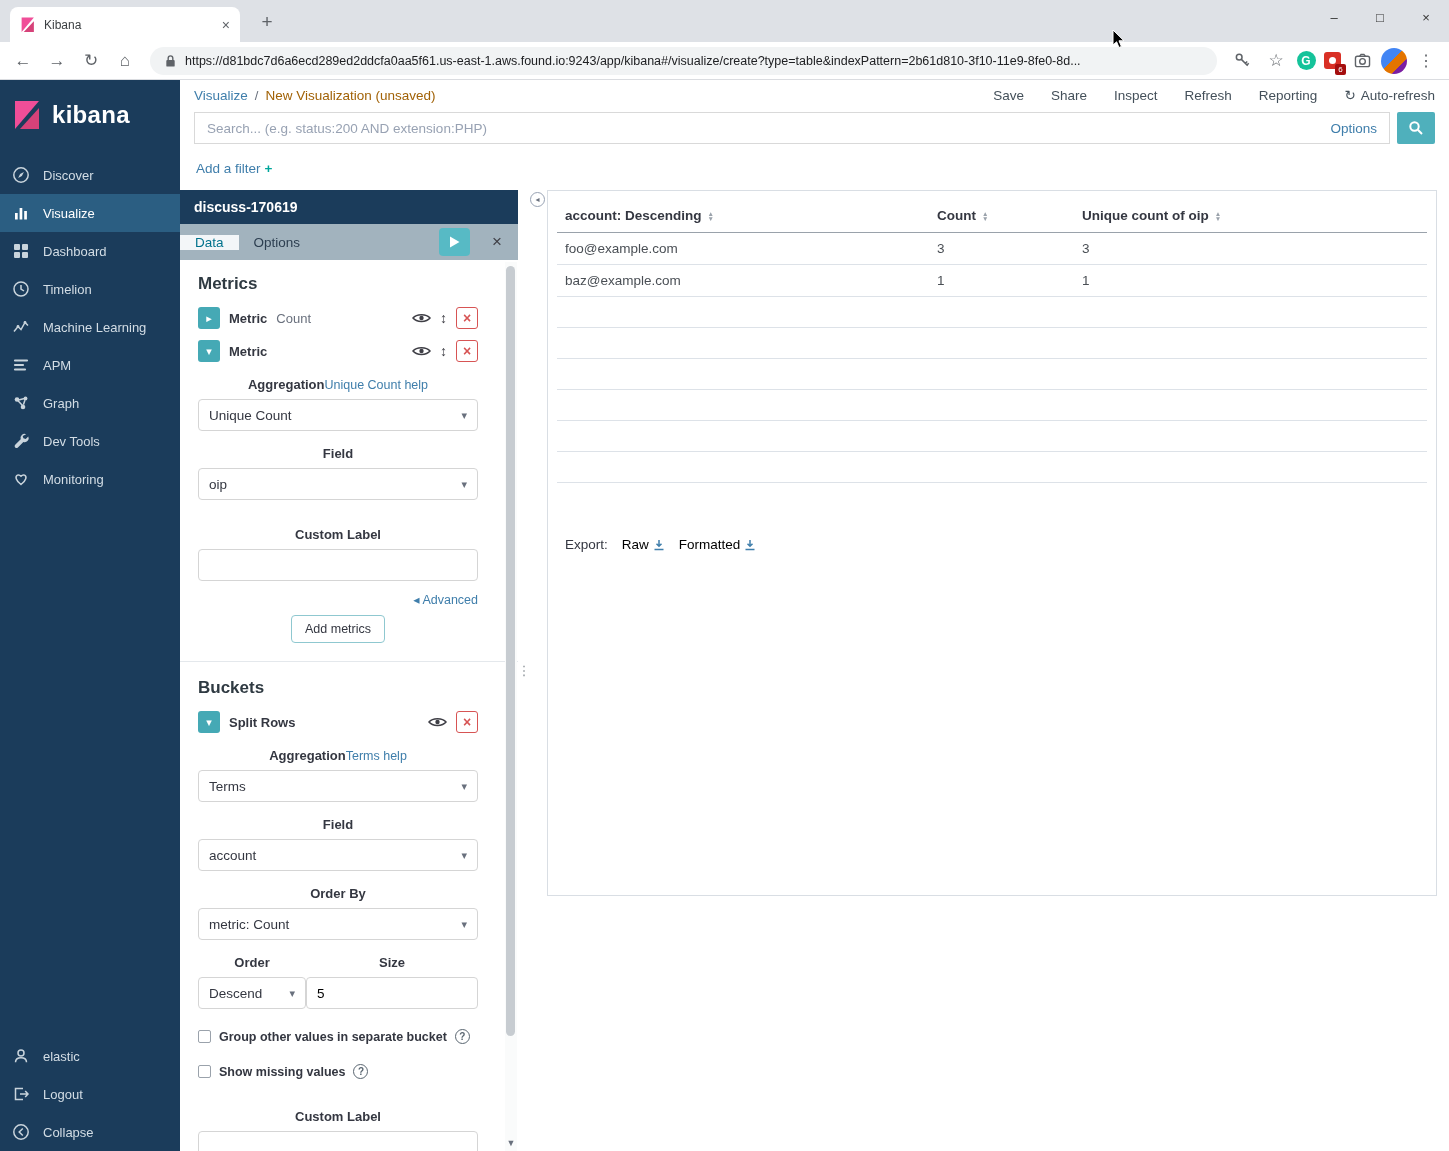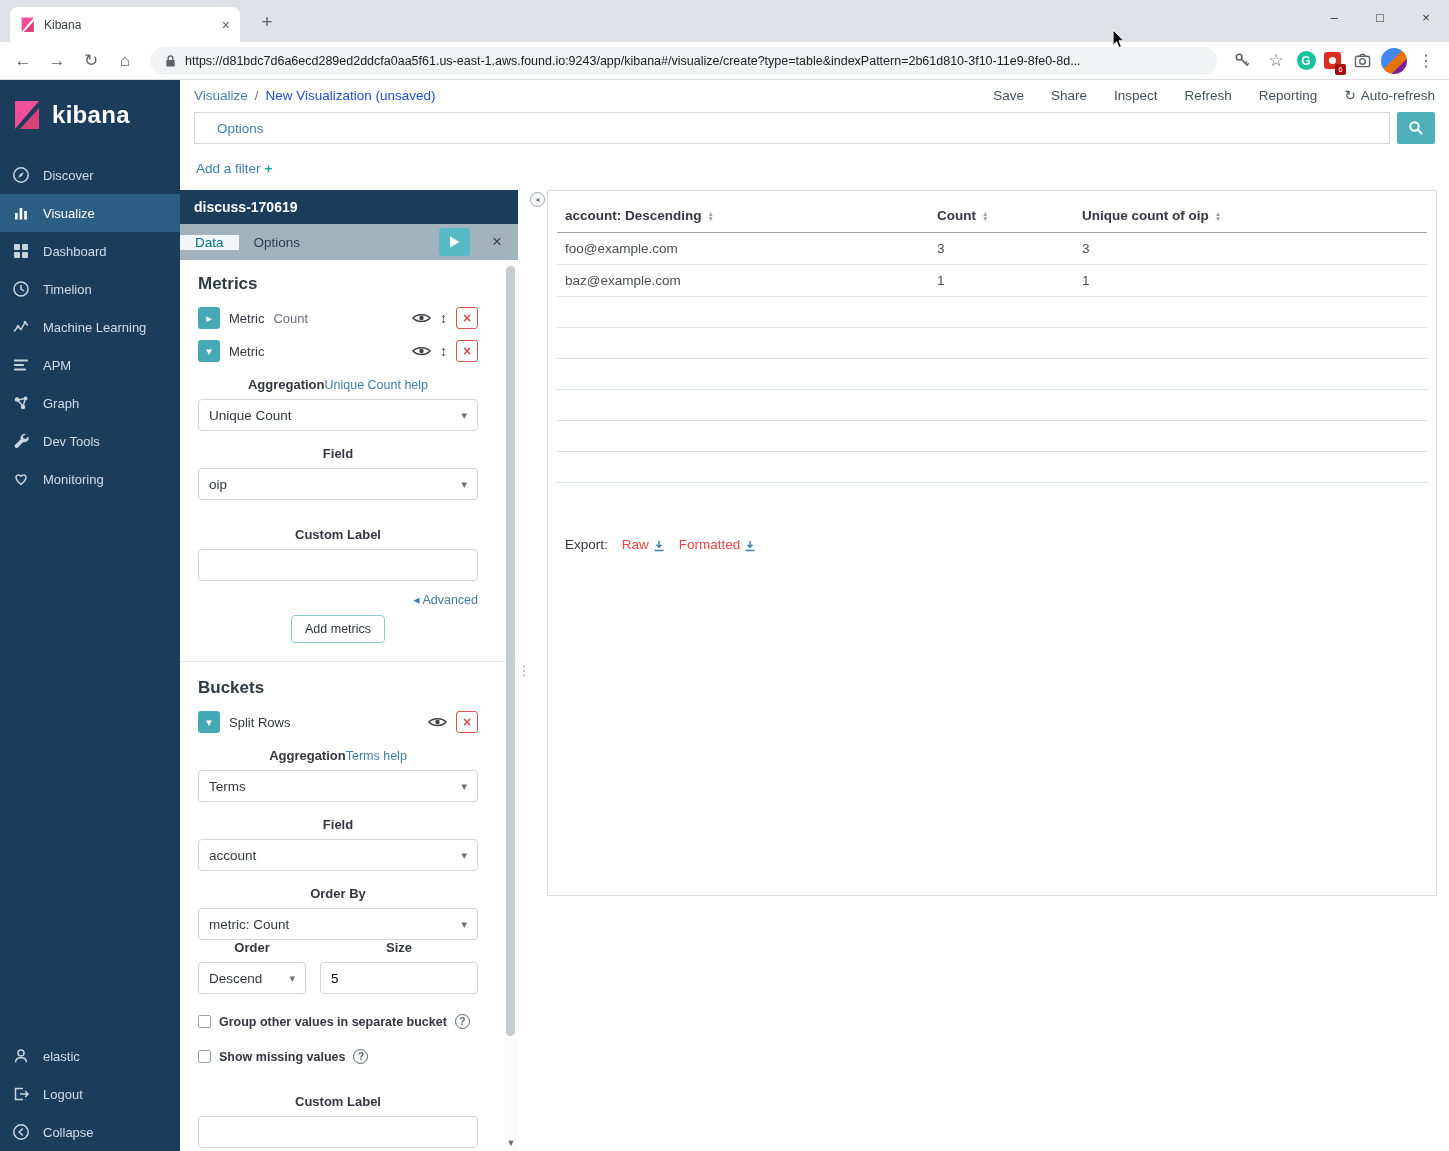--- a/index.html
+++ b/index.html
@@ -33,21 +33,21 @@
   .nav-item.active{background:#2b5e82;color:#fff}
   .nav-item svg{flex:none}
   .nav-spacer{flex:1}
   .sideicon{stroke:#c9d4dc;fill:none;stroke-width:1.5}
 
   
   .topbar{position:absolute;left:180px;top:80px;right:0;height:108px;background:#fff}
   .crumb-row{height:30px;display:flex;align-items:center;padding:0 14px}
   .crumb-link{color:#3f7eab;font-size:13.5px;cursor:pointer}
   .crumb-sep{color:#69707d;margin:0 7px}
-  .crumb-cur{color:#1d4ed8;font-size:13.5px}
+  .crumb-cur{color:#a16207;font-size:13.5px}
   .top-actions{margin-left:auto;display:flex;align-items:center;gap:27px;font-size:13.5px;color:#44505a}
   .top-action{cursor:pointer}
   .autorefresh{display:flex;align-items:center;gap:5px}
   .search-row{height:36px;display:flex;align-items:center;margin:0 14px}
   .search-box{flex:1;height:32px;border:1px solid #d9d9d9;display:flex;align-items:center;padding:0 12px;background:#fff}
   .search-input{flex:1;border:none;outline:none;font-size:13.5px;color:#343741;font-family:"Liberation Sans",sans-serif}
   .search-input::placeholder{color:#98a2b3}
   .options-link{color:#3f7eab;font-size:13.5px;cursor:pointer;margin-left:10px}
   .search-btn{width:38px;height:32px;background:#4fb0bc;margin-left:7px;display:flex;align-items:center;justify-content:center;border-radius:2px;cursor:pointer}
   .filter-row{height:42px;display:flex;align-items:center;padding:2px 16px 0}
@@ -59,38 +59,38 @@
   .editor-header{height:34px;background:#1b3c5b;color:#fff;display:flex;align-items:center;padding:0 14px;font-size:14px;font-weight:bold;flex:none}
   .editor-tabs{height:36px;background:#a2b3be;display:flex;align-items:center;position:relative;flex:none}
   .etab{padding:0 15px;display:flex;align-items:center;font-size:13.5px;color:#2c3e50;cursor:pointer}
   .etab.active{background:#f3f6f8;color:#00728c}
   .play-btn{position:absolute;right:48px;top:4px;width:31px;height:28px;background:#57bac5;border-radius:4px;display:flex;align-items:center;justify-content:center;cursor:pointer}
   .ed-close{position:absolute;right:16px;top:8px;color:#3f3f46;font-size:17px;cursor:pointer}
   .editor-body{flex:1;overflow:hidden;padding:14px 40px 0 18px;position:relative}
   .sect-h{font-size:17px;font-weight:600;color:#2f3a42;margin-bottom:13px}
   .agg-row{display:flex;align-items:center;gap:9px;margin-bottom:11px}
   .agg-toggle{width:22px;height:22px;background:#45a9b5;border-radius:3px;color:#fff;display:flex;align-items:center;justify-content:center;font-size:11px;cursor:pointer;flex:none}
-  .agg-label{font-weight:normal;font-size:13px}
+  .agg-label{font-weight:bold;font-size:13px}
   .agg-sub{font-size:13px;color:#69707d}
   .agg-sp{flex:1}
   .mini-icon{cursor:pointer;display:flex;align-items:center}
   .updown{font-size:14px;color:#3f3f46;cursor:pointer}
   .del-btn{width:22px;height:22px;border:1px solid #d75454;border-radius:3px;color:#d75454;display:flex;align-items:center;justify-content:center;font-size:14px;font-weight:bold;cursor:pointer}
   .field-head{display:flex;justify-content:center;align-items:baseline;margin:15px 0 7px}
   .field-label{font-weight:bold;font-size:13px}
   .help-link{color:#3f7eab;font-size:12.5px;cursor:pointer}
   .select{height:32px;border:1px solid #d5d5d5;border-radius:4px;display:flex;align-items:center;justify-content:space-between;padding:0 10px;font-size:13.5px;background:#fff;cursor:pointer}
   .caret{color:#69707d;font-size:11px}
   .text-input{width:100%;height:32px;border:1px solid #d5d5d5;border-radius:4px;padding:0 10px;font-size:13.5px;font-family:"Liberation Sans",sans-serif}
   .adv-row{display:flex;justify-content:flex-end;margin-top:11px}
   .adv-link{color:#3f7eab;font-size:12.5px;cursor:pointer}
   .addm-row{display:flex;justify-content:center;margin-top:8px}
   .add-metrics{border:1px solid #8fc8d0;background:#fff;border-radius:4px;padding:6px 13px;font-size:12.5px;color:#343741;cursor:pointer;font-family:"Liberation Sans",sans-serif}
   .sect-div{border-top:1px solid #e4e8ec;margin:18px -40px 16px -18px}
-  .two-col{display:flex;gap:14px;}
+  .two-col{display:flex;margin-top:15px}
   .col-order{width:108px}
   .col-size{flex:1}
   .check-row{display:flex;align-items:center;gap:8px;margin-top:20px}
   .checkbox{width:13px;height:13px;border:1px solid #9aa2ab;background:#fff;border-radius:2px;cursor:pointer;flex:none}
   .check-label{font-size:12.5px;font-weight:bold}
   .help-circle{width:15px;height:15px;border:1.5px solid #5a6671;border-radius:50%;color:#5a6671;font-size:10px;font-weight:bold;display:flex;align-items:center;justify-content:center;cursor:pointer;flex:none}
   .ed-scroll{position:absolute;right:1px;top:72px;bottom:0;width:12px;background:#fafbfb}
   .ed-thumb{position:absolute;top:4px;left:1px;width:9px;height:770px;background:#c7ccd1;border-radius:5px;cursor:pointer}
   .ed-down{position:absolute;bottom:0;left:0;width:12px;height:14px;color:#69707d;font-size:9px;text-align:center;line-height:13px}
 
@@ -99,21 +99,21 @@
 
   
   .collapse-circ{position:absolute;left:530px;top:192px;width:15px;height:15px;border-radius:50%;border:1px solid #98a2b3;color:#69707d;font-size:8px;display:flex;align-items:center;justify-content:center;cursor:pointer;background:#fff}
   .main{position:absolute;left:547px;top:190px;width:890px;height:706px;border:1px solid #d9dee4;background:#fff;overflow:hidden}
   .viz-table{width:calc(100% - 18px);margin:8px 9px 0;border-collapse:collapse;font-size:13.5px}
   .viz-table th{text-align:left;font-weight:bold;color:#343741;padding:9px 8px;border-bottom:1px solid #9aa2ab;cursor:pointer;white-space:nowrap}
   .viz-table td{padding:8px 8px;border-bottom:1px solid #dde2e8;color:#4a4f55;height:31px}
   .sort{display:inline-flex;flex-direction:column;margin-left:6px;vertical-align:middle;color:#9aa2ab}
   .sort span{font-size:6.5px;line-height:5px}
   .export-row{display:flex;align-items:center;gap:14px;margin:54px 0 0 17px;font-size:13.5px}
-  .export-link{color:#ef4444;display:flex;align-items:flex-end;gap:4px;cursor:pointer}
+  .export-link{color:#000000;display:flex;align-items:center;gap:4px;cursor:pointer}
 
   
   .cursor{position:absolute;left:1112px;top:30px;pointer-events:none}
 </style>
 </head>
 <body>
 
 <div class="tabstrip">
   <div class="btab">
     <svg width="16" height="16" viewBox="0 0 30 30">
@@ -281,20 +281,21 @@
       <span class="top-action">Refresh</span>
       <span class="top-action">Reporting</span>
       <span class="top-action autorefresh">
         <span>↻</span>
         <span>Auto-refresh</span>
       </span>
     </div>
   </div>
   <div class="search-row">
     <div class="search-box">
+      <input class="search-input" placeholder="Search... (e.g. status:200 AND extension:PHP)" style="">
       <span class="options-link">Options</span>
     </div>
     <div class="search-btn">
       <svg width="16" height="16" viewBox="0 0 16 16">
           <circle cx="6.5" cy="6.5" r="4.2" stroke="#fff" stroke-width="2" fill="none"></circle>
           <path d="M9.8 9.8 L14 14" stroke="#fff" stroke-width="2"></path>
         </svg>
     </div>
   </div>
   <div class="filter-row">

